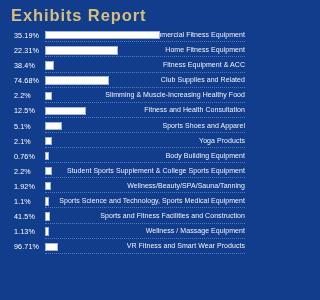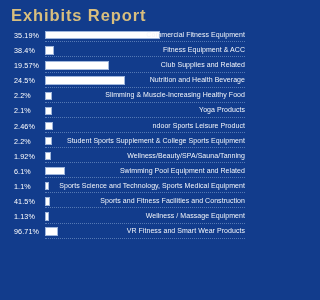--- a/index.html
+++ b/index.html
@@ -86,72 +86,78 @@
   <div id="chart-title">Exhibits Report</div>
 
   <div id="rows">
       <div class="chart-row">
         <span class="row-value">35.19%</span>
         <div class="row-bar" style="width: 115px;"></div>
         <div class="row-rule"></div>
         <span class="row-label">Commercial Fitness Equipment</span>
       </div>
       <div class="chart-row">
+        <span class="row-value">22.31%</span>
+        <div class="row-bar" style="width: 72.91px;"></div>
+        <div class="row-rule"></div>
+        <span class="row-label">Home Fitness Equipment</span>
+      </div>
+      <div class="chart-row">
         <span class="row-value">38.4%</span>
         <div class="row-bar" style="width: 9.15px;"></div>
         <div class="row-rule"></div>
         <span class="row-label">Fitness Equipment &amp; ACC</span>
       </div>
       <div class="chart-row">
-        <span class="row-value">19.57%</span>
+        <span class="row-value">74.68%</span>
         <div class="row-bar" style="width: 63.95px;"></div>
         <div class="row-rule"></div>
         <span class="row-label">Club Supplies and Related</span>
-      </div>
-      <div class="chart-row">
-        <span class="row-value">24.5%</span>
-        <div class="row-bar" style="width: 80.07px;"></div>
-        <div class="row-rule"></div>
-        <span class="row-label">Nutrition and Health Beverage</span>
       </div>
       <div class="chart-row">
         <span class="row-value">2.2%</span>
         <div class="row-bar" style="width: 7.19px;"></div>
         <div class="row-rule"></div>
         <span class="row-label">Slimming &amp; Muscle-Increasing Healthy Food</span>
       </div>
       <div class="chart-row">
+        <span class="row-value">12.5%</span>
+        <div class="row-bar" style="width: 40.85px;"></div>
+        <div class="row-rule"></div>
+        <span class="row-label">Fitness and Health Consultation</span>
+      </div>
+      <div class="chart-row">
+        <span class="row-value">5.1%</span>
+        <div class="row-bar" style="width: 16.67px;"></div>
+        <div class="row-rule"></div>
+        <span class="row-label">Sports Shoes and Apparel</span>
+      </div>
+      <div class="chart-row">
         <span class="row-value">2.1%</span>
         <div class="row-bar" style="width: 6.86px;"></div>
         <div class="row-rule"></div>
         <span class="row-label">Yoga Products</span>
       </div>
       <div class="chart-row">
-        <span class="row-value">2.46%</span>
-        <div class="row-bar" style="width: 8.04px;"></div>
+        <span class="row-value">0.76%</span>
+        <div class="row-bar" style="width: 4px;"></div>
         <div class="row-rule"></div>
-        <span class="row-label">ndoor Sports Leisure Product</span>
+        <span class="row-label">Body Building Equipment</span>
       </div>
       <div class="chart-row">
         <span class="row-value">2.2%</span>
         <div class="row-bar" style="width: 7.19px;"></div>
         <div class="row-rule"></div>
         <span class="row-label">Student Sports Supplement &amp; College Sports Equipment</span>
       </div>
       <div class="chart-row">
         <span class="row-value">1.92%</span>
         <div class="row-bar" style="width: 6.27px;"></div>
         <div class="row-rule"></div>
         <span class="row-label">Wellness/Beauty/SPA/Sauna/Tanning</span>
-      </div>
-      <div class="chart-row">
-        <span class="row-value">6.1%</span>
-        <div class="row-bar" style="width: 19.93px;"></div>
-        <div class="row-rule"></div>
-        <span class="row-label">Swimming Pool Equipment and Related</span>
       </div>
       <div class="chart-row">
         <span class="row-value">1.1%</span>
         <div class="row-bar" style="width: 4px;"></div>
         <div class="row-rule"></div>
         <span class="row-label">Sports Science and Technology, Sports Medical Equipment</span>
       </div>
       <div class="chart-row">
         <span class="row-value">41.5%</span>
         <div class="row-bar" style="width: 4.58px;"></div>

